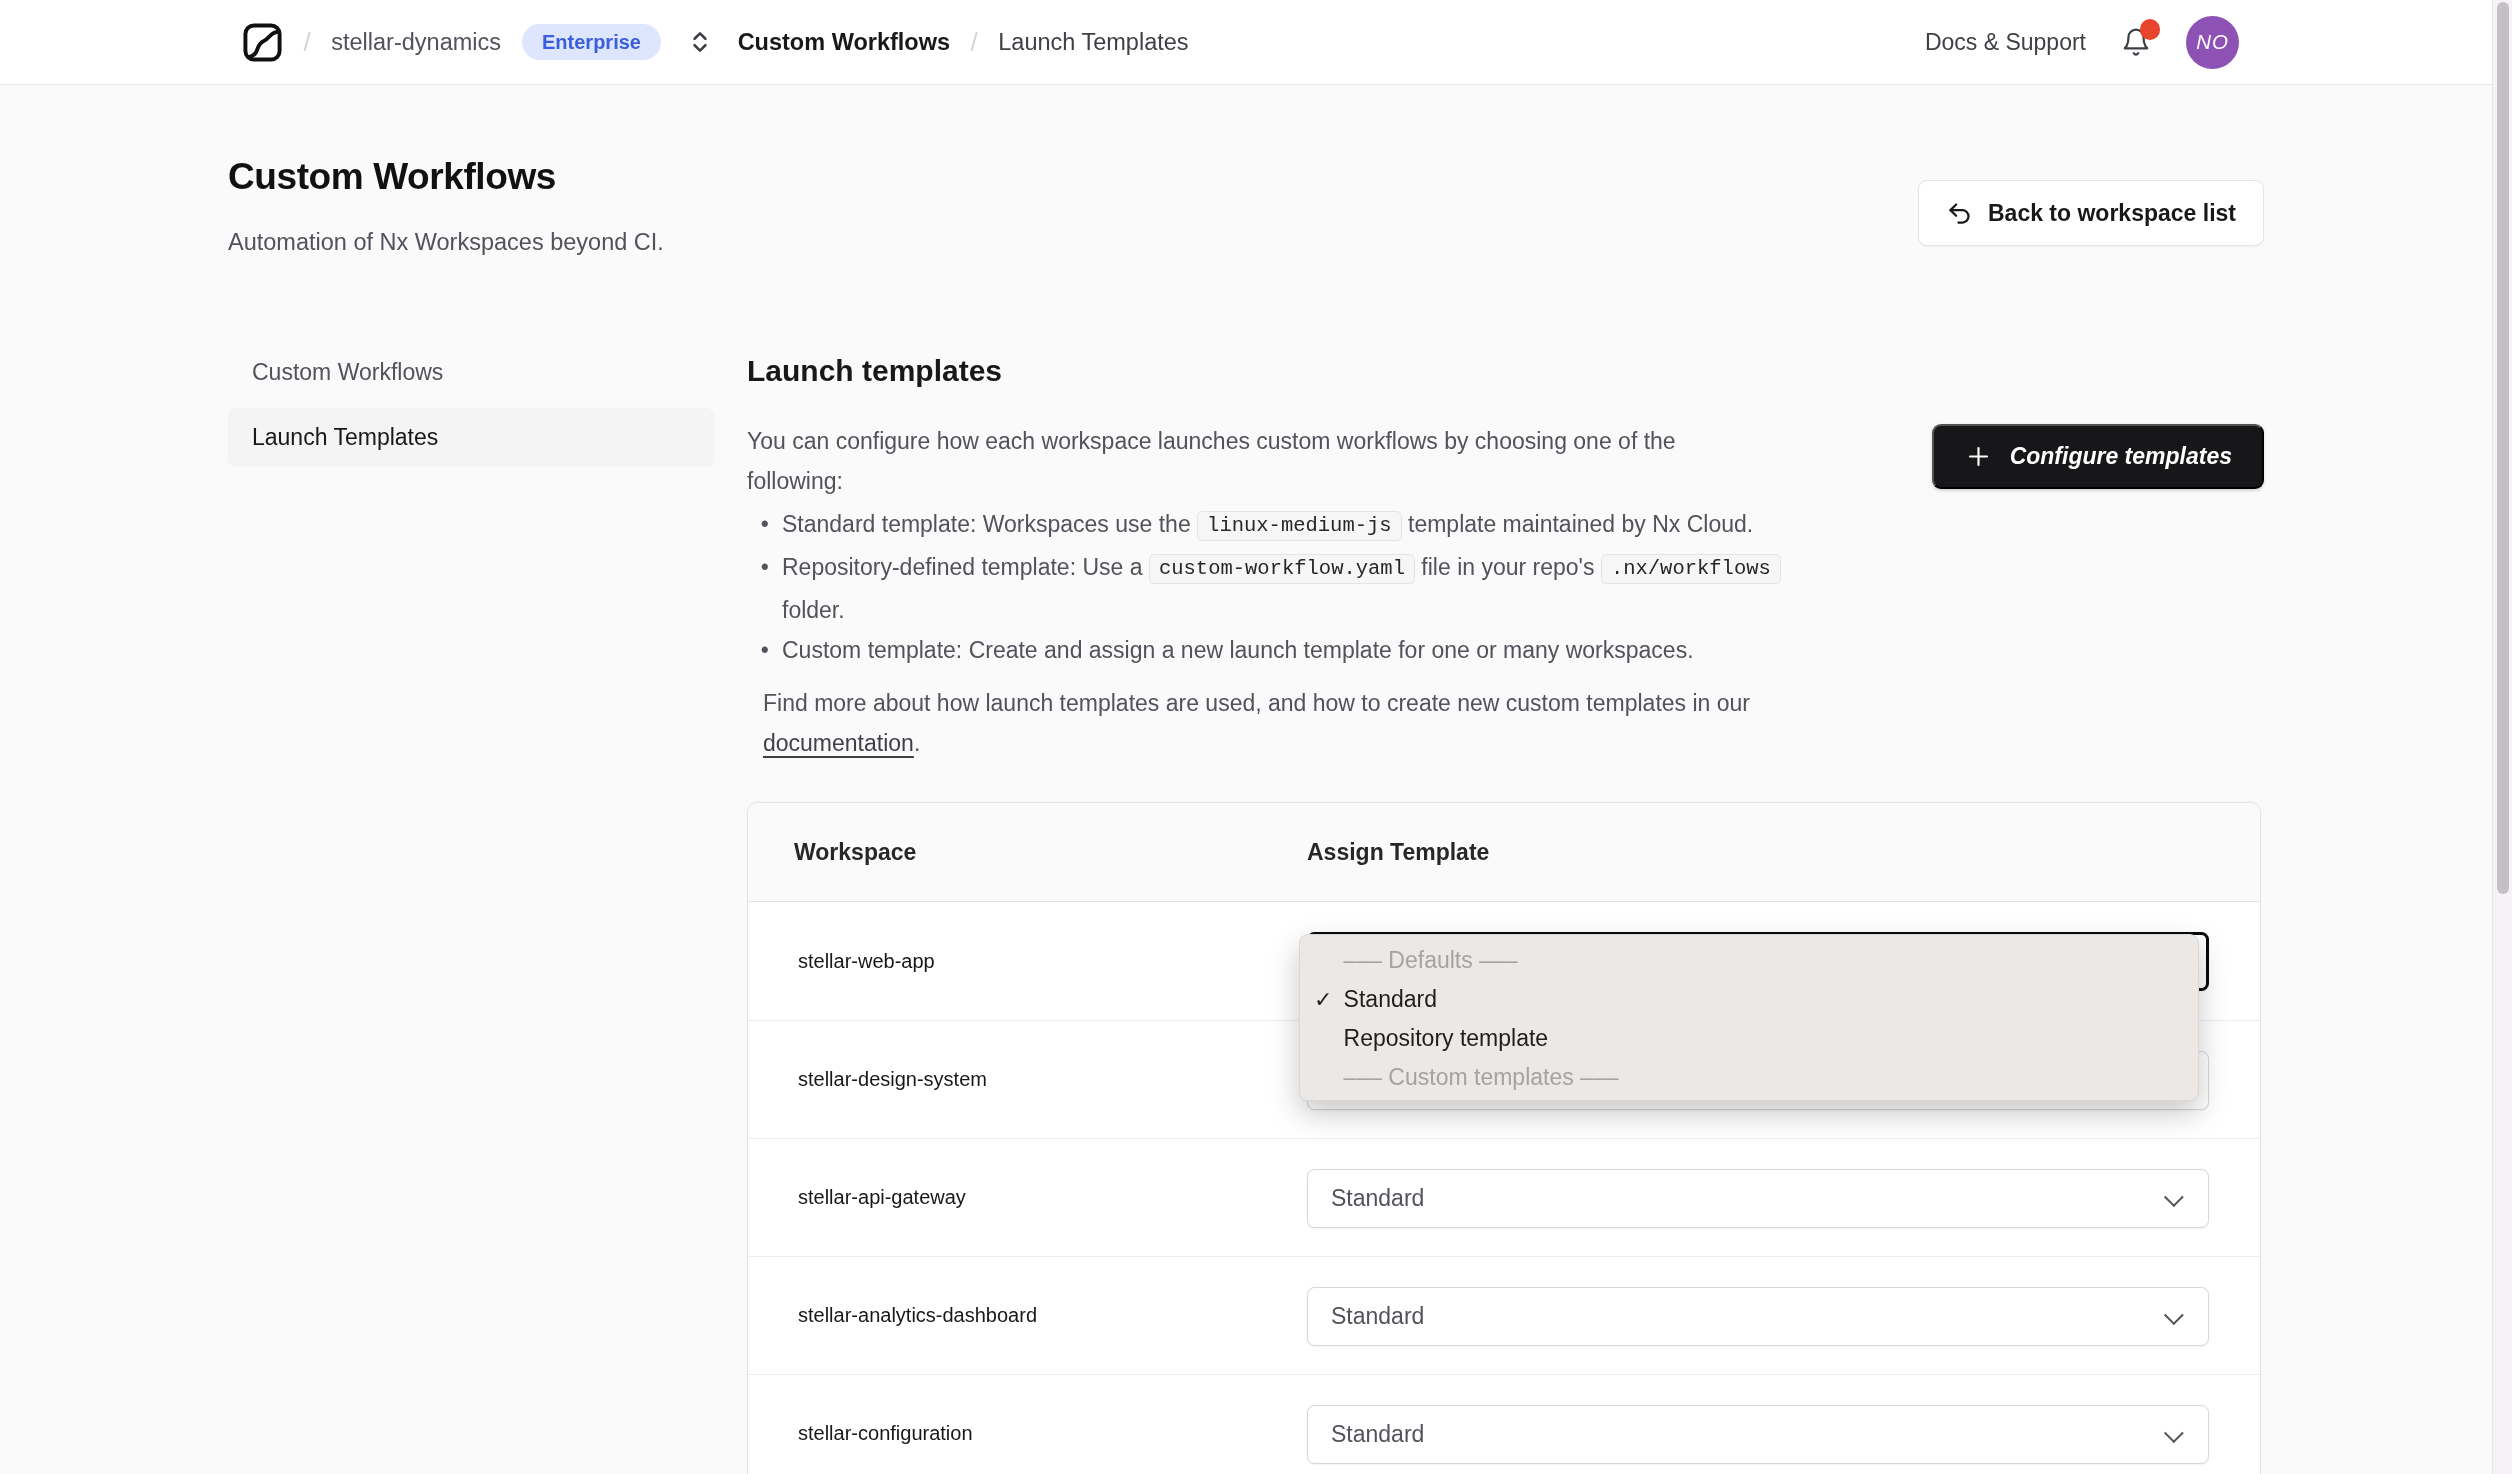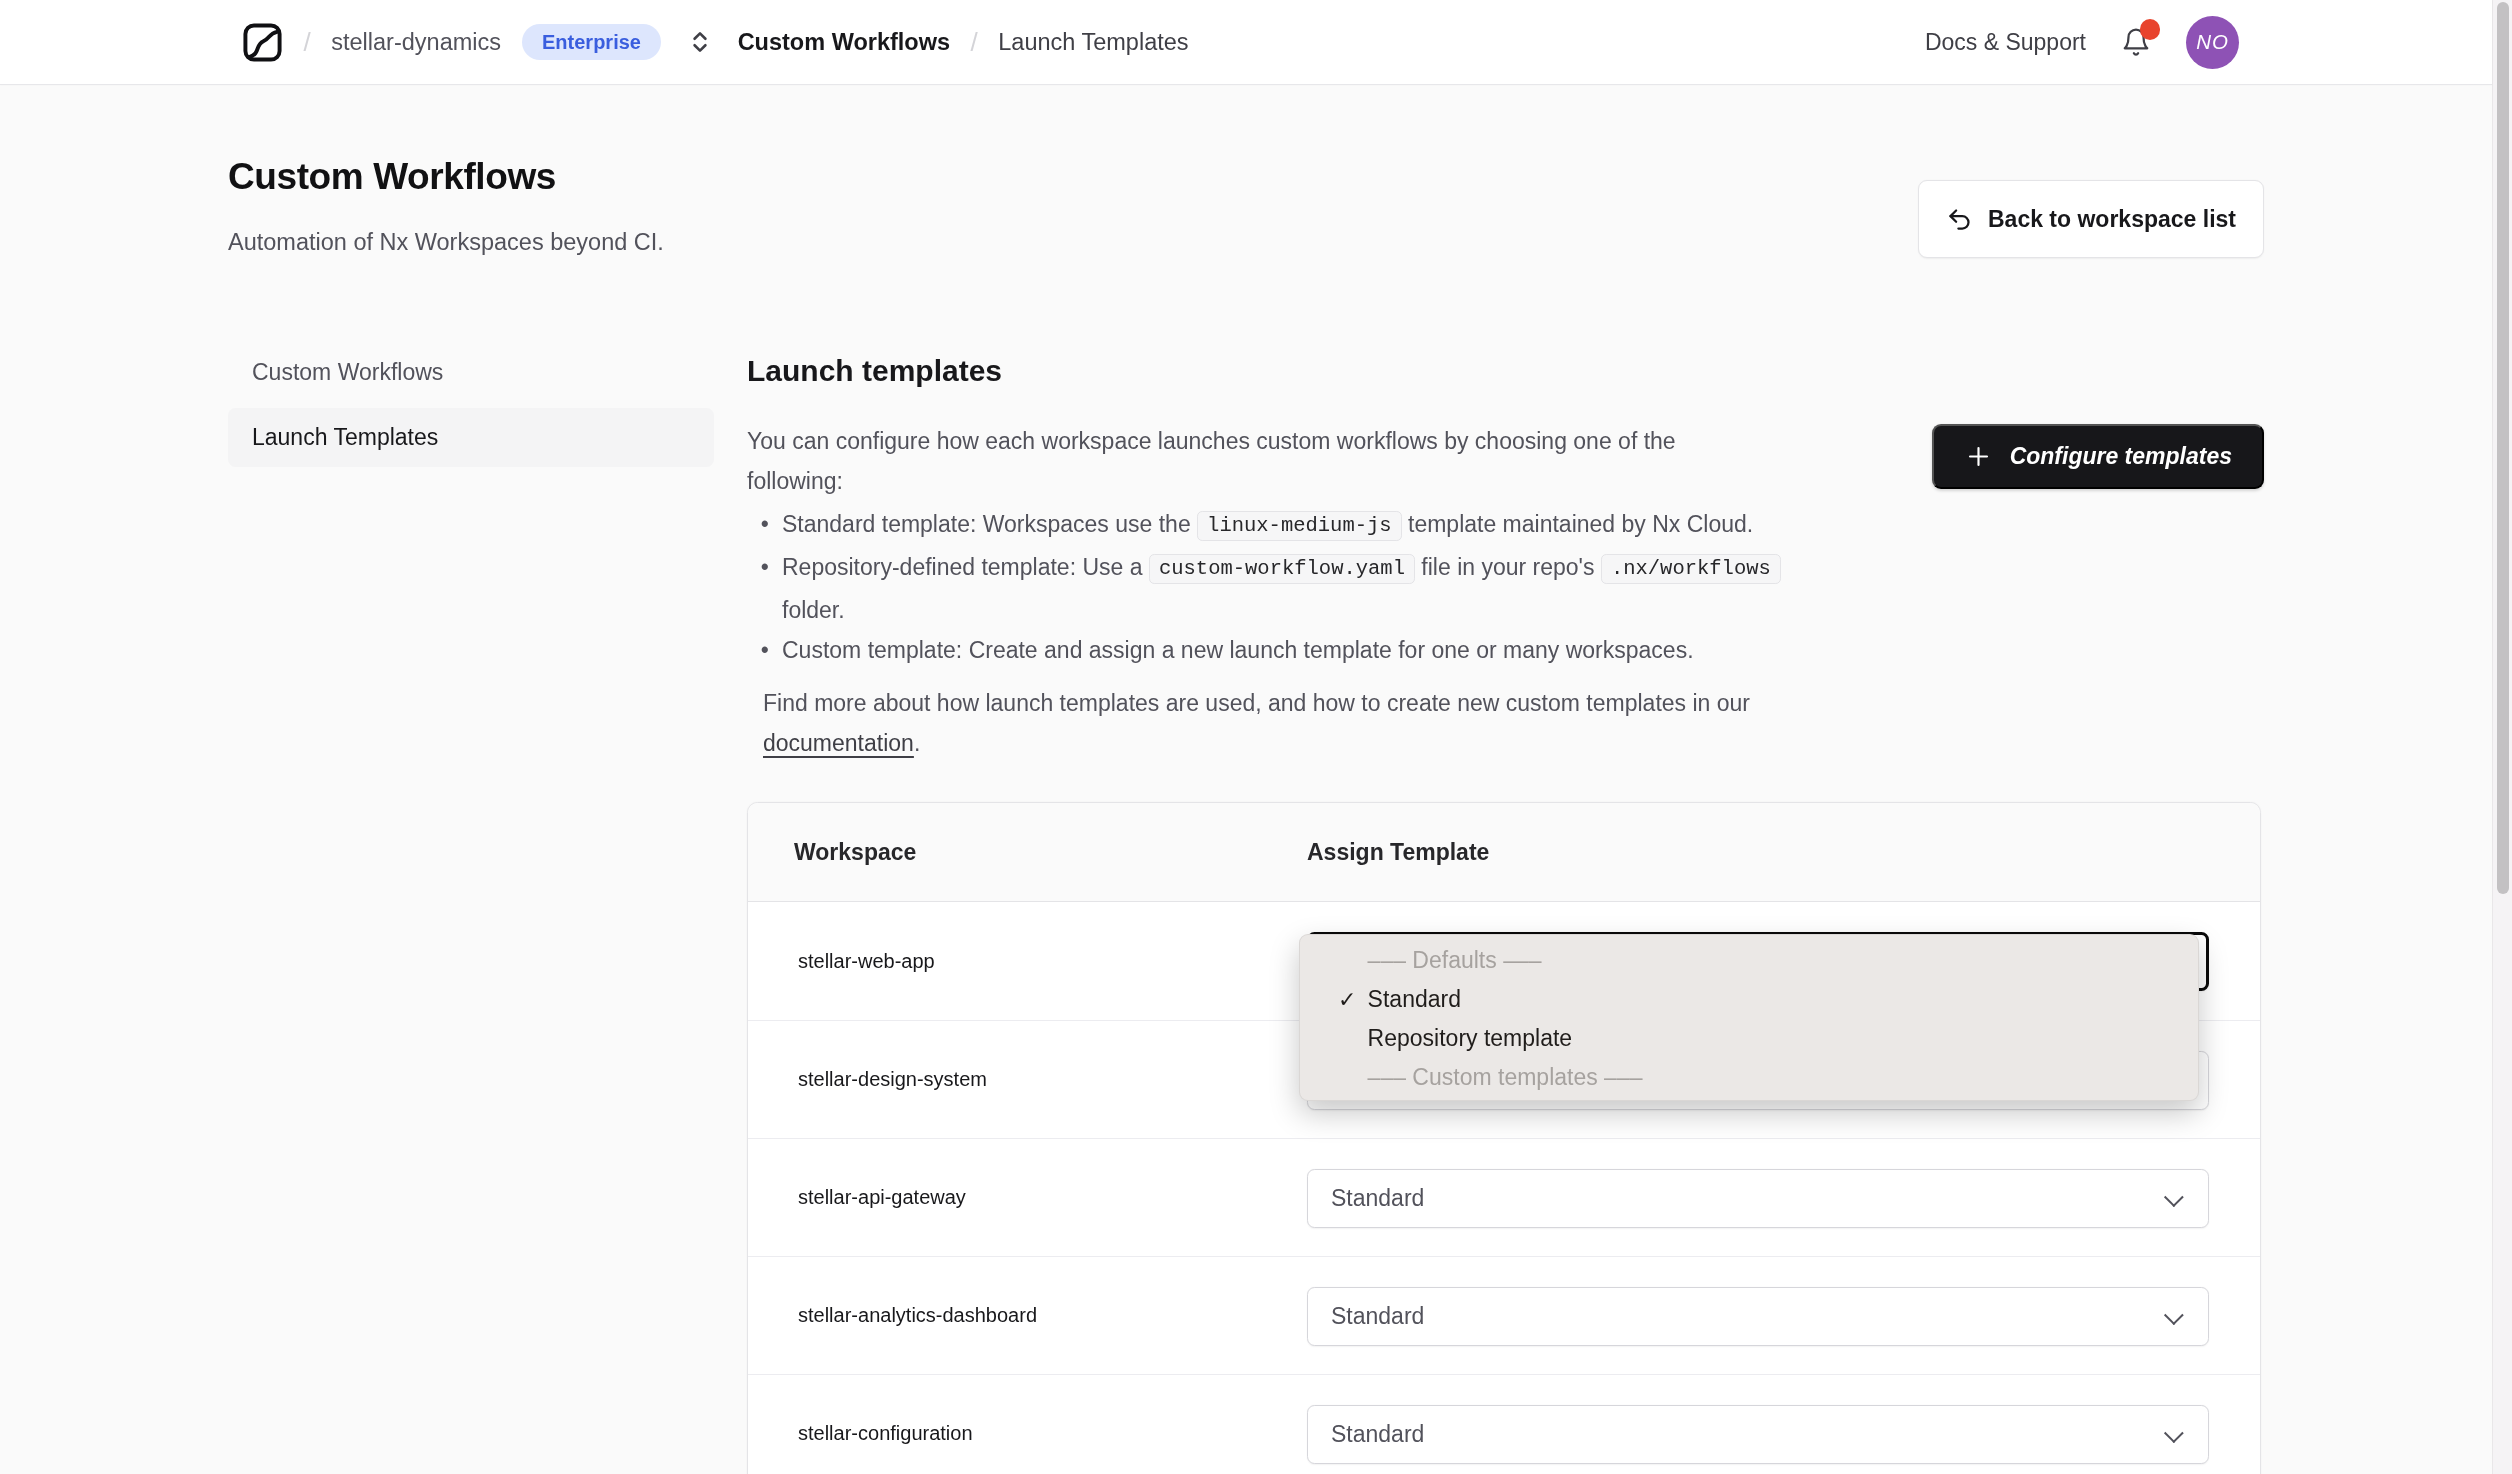--- a/index.html
+++ b/index.html
@@ -27,21 +27,21 @@
   .docs-link{font-size:23px;color:#3f3f46;cursor:pointer;}
   .bell-wrap{position:relative;width:30px;height:30px;}
   .bell-svg{width:30px;height:30px;color:#3f3f46;}
   .notif-dot{position:absolute;top:-7.6px;right:-9px;width:20.5px;height:20.5px;border-radius:50%;background:var(--dot);}
   .avatar{width:53px;height:53px;border-radius:50%;background:var(--avatar-bg);color:#fff;
     display:flex;align-items:center;justify-content:center;font-size:20.5px;letter-spacing:0.8px;font-style:italic;}
 
   
   .page-title{position:absolute;left:228px;top:156px;font-size:37px;font-weight:700;color:#111113;letter-spacing:-0.4px;}
   .page-subtitle{position:absolute;left:228px;top:229px;font-size:23.5px;color:var(--txt);}
-  .back-btn{position:absolute;right:248px;top:180px;height:78px;display:flex;align-items:center;gap:15px;
+  .back-btn{position:absolute;right:248px;top:180px;height:66px;display:flex;align-items:center;gap:15px;
     background:#fff;border:0.8px solid var(--border);border-radius:9px;padding:0 27px;
     font-size:23px;font-weight:600;color:#18181b;box-shadow:0 0.8px 1.5px rgba(0,0,0,.05);cursor:pointer;}
   .undo-svg{width:27px;height:27px;color:#18181b;}
 
   
   .sidebar{position:absolute;left:228px;top:343px;width:486px;}
   .side-item{height:59px;display:flex;align-items:center;padding-left:24px;border-radius:7.6px;
     font-size:23px;color:var(--txt);margin-bottom:6px;cursor:pointer;}
   .side-item.active{background:#f4f4f5;color:#18181b;}
 
@@ -74,21 +74,21 @@
   .select{position:absolute;left:559px;top:30px;width:902px;height:59px;background:#fff;
     border:1.5px solid #d6d6db;border-radius:7.6px;display:flex;align-items:center;padding:0 23px;
     font-size:23px;color:var(--txt);box-shadow:0 0.8px 1.5px rgba(0,0,0,.05);cursor:pointer;}
   .select.focused{border:3px solid #0a0a0a;}
   .chev{position:absolute;right:27px;top:50%;width:13.7px;height:13.7px;border-right:2.3px solid #52525b;
     border-bottom:2.3px solid #52525b;transform:translateY(-65%) rotate(45deg);}
 
   
   .popup{position:absolute;left:-11.4px;top:-0.8px;width:900px;height:167px;background:var(--popup-bg);
     border:0.8px solid rgba(0,0,0,.07);border-radius:9px;box-shadow:0 12px 30px rgba(0,0,0,.22);
-    padding-top:5.3px;z-index:10;padding-left:24px;}
+    padding-top:5.3px;z-index:10;}
   .popup-item{height:39px;line-height:39px;padding-left:44px;font-size:23px;position:relative;color:#201d1b;cursor:pointer;}
   .popup-item.group{color:#a6a29f;cursor:default;}
   .popup-check{position:absolute;left:14.4px;top:0;font-size:22px;color:#201d1b;}
 
   
   .scroll-track{position:absolute;right:0;top:0;width:20px;height:1475px;background:#f5f3f5;border-left:0.8px solid #e9e7e9;}
   .scroll-thumb{position:absolute;left:3.8px;top:2.3px;width:12px;height:892px;border-radius:6px;background:#c3c1c3;cursor:pointer;}
 
   svg{display:block;}
 </style>

